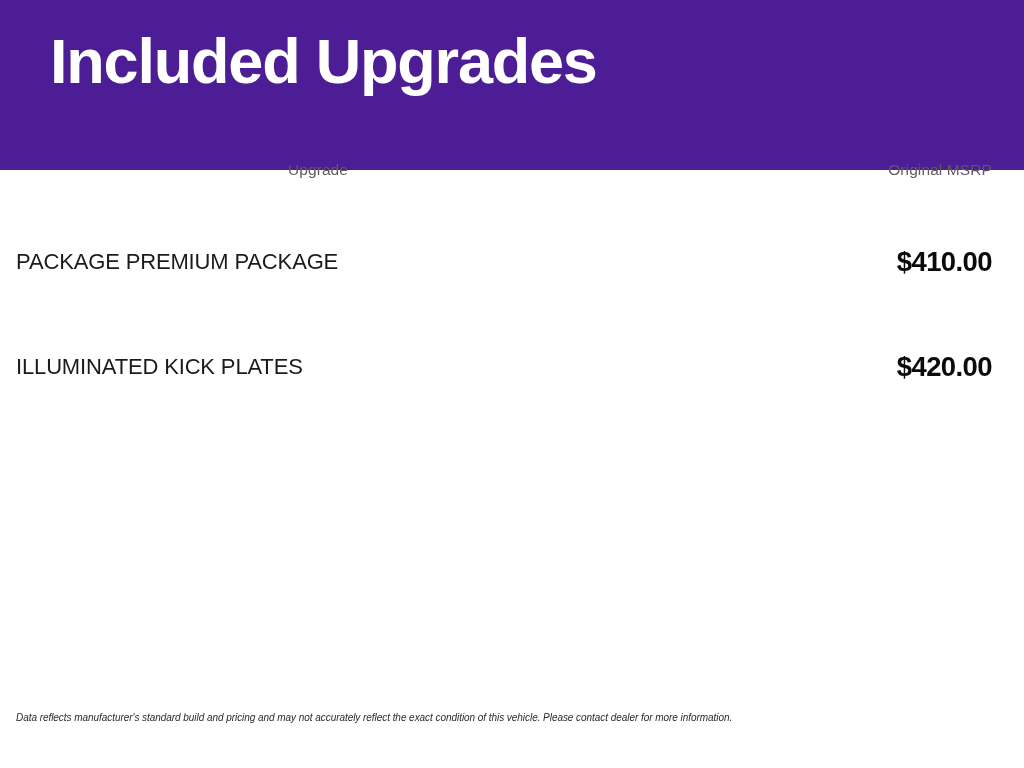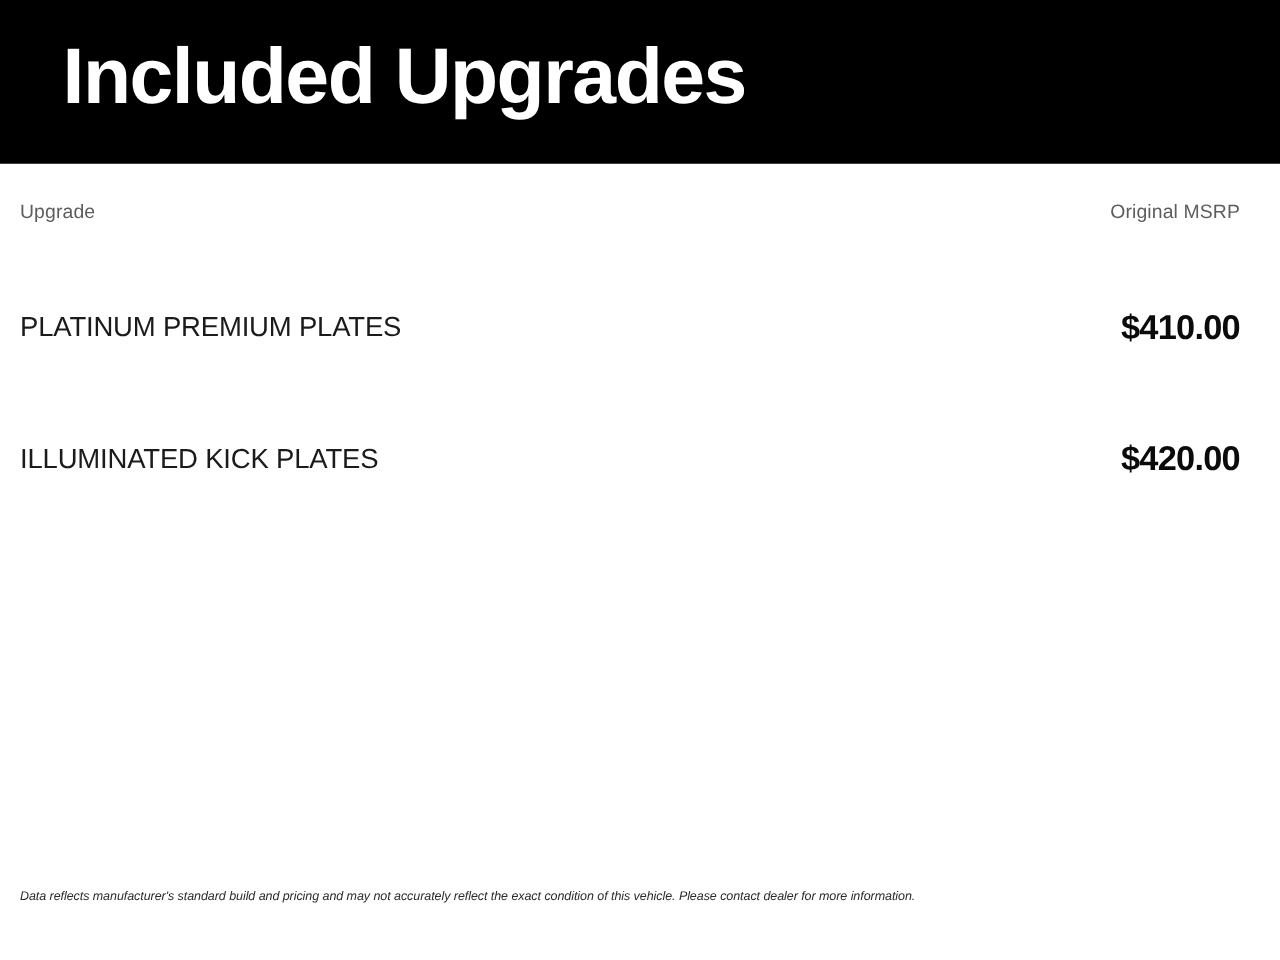--- a/index.html
+++ b/index.html
@@ -20,22 +20,22 @@
     height: 768px;
     background: #ffffff;
   }
 
   
   .header-band {
     position: absolute;
     left: 0;
     top: 0;
     width: 1024px;
-    height: 131px;
-    background: #000000;
+    height: 170px;
+    background: #4c1d95;
     overflow: hidden;
   }
   .header-title {
     position: absolute;
     left: 50px;
     top: 26px;
     margin: 0;
     color: #ffffff;
     font-family: "Liberation Sans", sans-serif;
     font-size: 63px;
@@ -63,21 +63,21 @@
   .upg-table th {
     font-weight: 400;
     color: #5d5d5d;
     font-size: 15.5px;
     letter-spacing: 0.1px;
     padding: 0;
     vertical-align: middle;
     background: transparent;
   }
   .th-name {
-    text-align: left;
+    text-align: center;
     padding-left: 16px !important;
     height: 78px;
   }
   .th-price {
     text-align: right;
     padding-right: 32px !important;
     height: 78px;
   }
 
   .upg-table td {
@@ -136,21 +136,21 @@
         <col class="c-price">
       </colgroup>
       <thead>
         <tr>
           <th class="th-name">Upgrade</th>
           <th class="th-price">Original MSRP</th>
         </tr>
       </thead>
       <tbody id="upgrades-body">
           <tr>
-            <td class="td-name">PLATINUM PREMIUM PLATES</td>
+            <td class="td-name">PACKAGE PREMIUM PACKAGE</td>
             <td class="td-price">$410.00</td>
           </tr>
           <tr>
             <td class="td-name">ILLUMINATED KICK PLATES</td>
             <td class="td-price">$420.00</td>
           </tr>
         </tbody>
     </table>
   </div>
 

